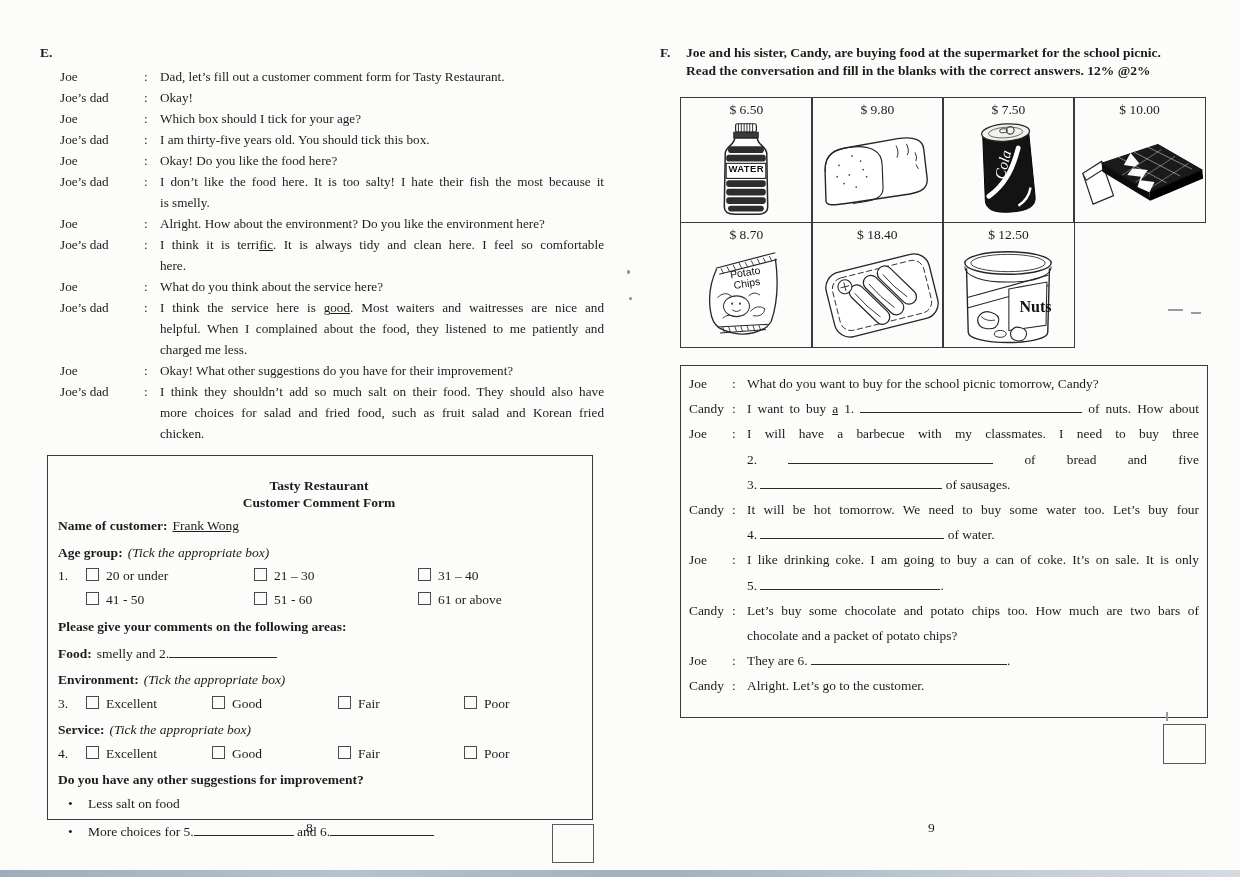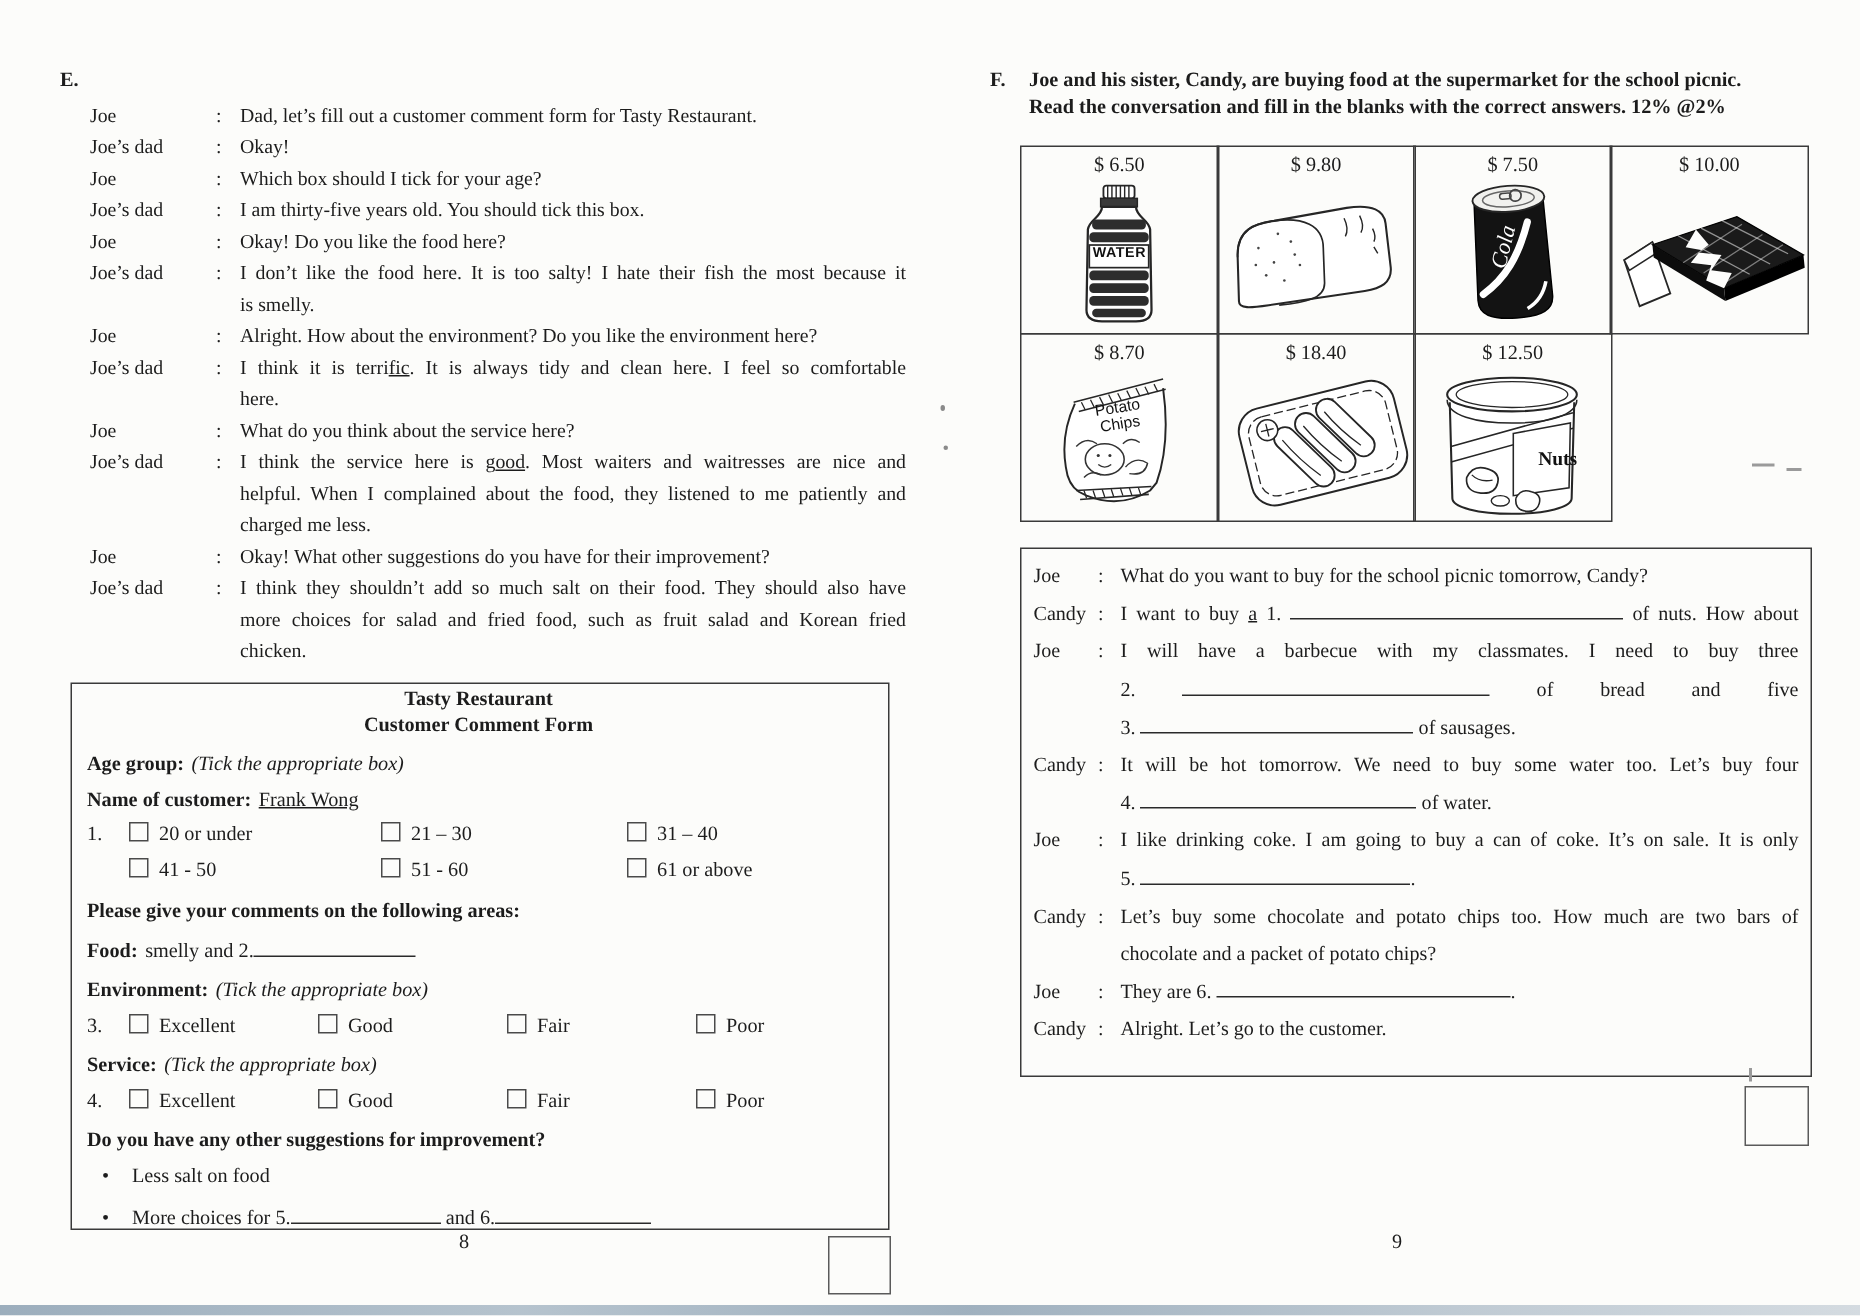--- a/index.html
+++ b/index.html
@@ -25,21 +25,21 @@
   #conv-left .conv-colon{width:16px}
   #conv-right{font-size:13.4px;line-height:25.2px}
   #conv-right .conv-speaker{width:43px}
   #conv-right .conv-colon{width:15px}
   .u{text-decoration:underline}
   .blank{display:inline-block;border-bottom:1.2px solid #2a2a2a;height:13px;vertical-align:baseline}
   
   .form-box{
     position:absolute;left:47px;top:455px;width:546px;height:365px;
     border:1.6px solid #3a3a3a;box-sizing:border-box;
-    font-size:13.5px;line-height:18px;padding:0 12px 0 10px;
+    font-size:13.5px;line-height:18px;padding:20px 12px 0 10px;
     background:transparent;
   }
   .form-title{text-align:center;font-weight:bold;line-height:16.5px;margin-top:2px}
   .f-row{margin-top:8px;white-space:nowrap}
   .b{font-weight:bold;margin-right:5px}
   .it{font-style:italic}
   .num{display:inline-block;width:28px}
   .opt{display:inline-block}
   .age-opt-0{width:168px}.age-opt-1{width:164px}
   .rate-opt-0,.rate-opt-1,.rate-opt-2{width:126px}
@@ -66,21 +66,21 @@
   .art-bread{width:128px;height:84px;margin-top:8px}
   .art-cola{width:62px;height:94px;transform:rotate(-4deg);margin-top:2px}
   .art-chocolate{width:128px;height:84px;margin-top:10px}
   .art-chips{width:100px;height:102px;margin-top:1px}
   .art-sausages{width:140px;height:100px;margin-top:2px}
   .art-nuts{width:102px;height:102px;margin-top:1px}
   .art-label{position:absolute;color:#111}
   .lab-water{left:50%;top:44px;transform:translateX(-50%);font-family:Liberation Sans, sans-serif;font-weight:bold;font-size:9.5px;letter-spacing:.4px}
   .lab-cola{left:12px;top:36px;color:#fff;font-style:italic;font-size:15px;transform:rotate(-72deg)}
   .lab-chips{left:20px;top:23px;width:60px;text-align:center;font-family:"Liberation Sans",sans-serif;font-size:10.5px;line-height:11px;transform:rotate(-9deg)}
-  .lab-nuts{right:8px;top:54px;font-weight:bold;font-size:13px}
+  .lab-nuts{right:8px;top:54px;font-weight:bold;font-size:16px}
   
   .conv-box{
     position:absolute;left:680px;top:365px;width:528px;height:353px;
     border:1.6px solid #3a3a3a;box-sizing:border-box;padding:5px 8px 0 8px;
   }
   
   .bottom-strip{
     position:absolute;left:0;bottom:0;width:1240px;height:7px;opacity:.85;
     background:linear-gradient(90deg,#8ba0b2 0%,#a9b9c6 28%,#8fa3b4 52%,#b4c1cc 78%,#cdd5dc 100%);
   }
@@ -186,25 +186,25 @@
         </div>
       </div>
     </div>
 </div>
 
 <div class="form-box">
   <div class="form-title">
     <div>Tasty Restaurant</div>
     <div>Customer Comment Form</div>
   </div>
+  <div class="f-row mt6">
+    <span class="b">Name of customer:</span><span class="uline">Frank Wong</span>
+  </div>
   <div class="f-row mt9">
     <span class="b">Age group:</span><span class="it">(Tick the appropriate box)</span>
-  </div>
-  <div class="f-row mt6">
-    <span class="b">Name of customer:</span><span class="uline">Frank Wong</span>
   </div>
   <div class="f-row mt5">
     <span class="num">1.</span><span id="age-row-1"><span class="opt age-opt-0"><span class="cb"></span><span class="opt-label">20 or under</span></span><span class="opt age-opt-1"><span class="cb"></span><span class="opt-label">21 – 30</span></span><span class="opt age-opt-2"><span class="cb"></span><span class="opt-label">31 – 40</span></span></span>
   </div>
   <div class="f-row mt6">
     <span class="num"></span><span id="age-row-2"><span class="opt age-opt-0"><span class="cb"></span><span class="opt-label">41 - 50</span></span><span class="opt age-opt-1"><span class="cb"></span><span class="opt-label">51 - 60</span></span><span class="opt age-opt-2"><span class="cb"></span><span class="opt-label">61 or above</span></span></span>
   </div>
   <div class="f-row mt9 b" style="margin-right:0">Please give your comments on the following areas:</div>
   <div class="f-row">
     <span class="b">Food:</span><span>smelly and</span> <span>2.</span><span class="blank" style="width:108px"></span>

